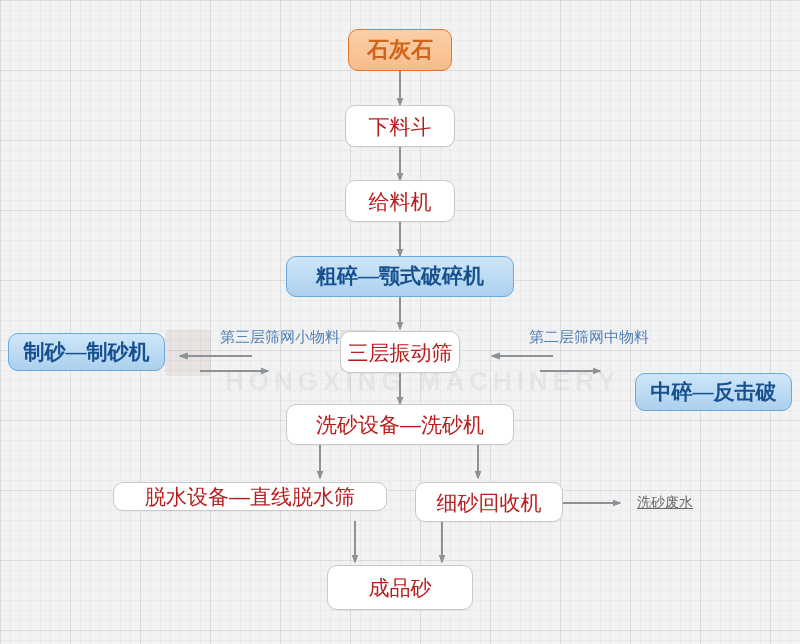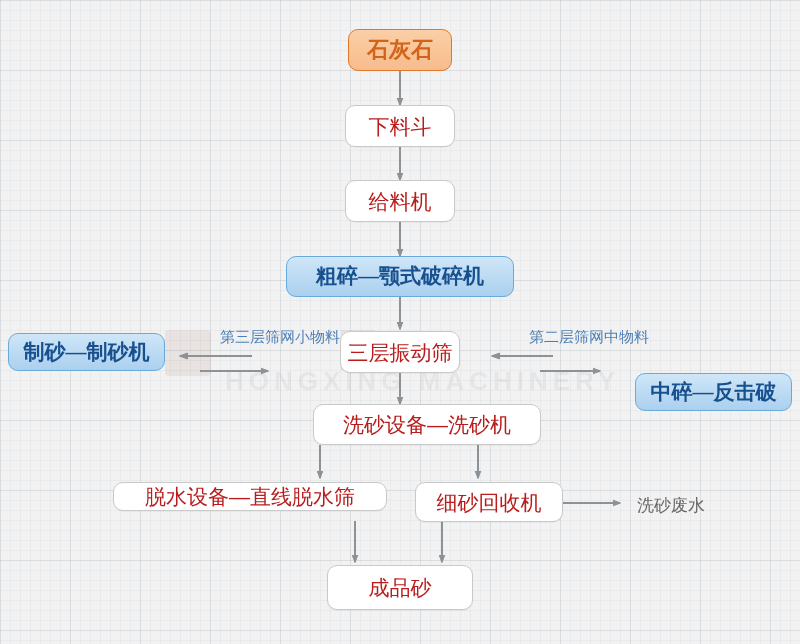--- a/index.html
+++ b/index.html
@@ -100,23 +100,24 @@
   
   .side-label {
     position: absolute;
     font-size: 15px;
     color: #4f7fb5;
     white-space: nowrap;
     margin-left: 48px;
   }
   .free-text {
     position: absolute;
-    font-size: 17px;
+    font-size: 14px;
     color: #666666;
     white-space: nowrap;
+    text-decoration: underline;
   }
 
   
   .conn {
     position: absolute;
     pointer-events: none;
   }
   .conn line, .conn path, .conn polygon {
     stroke: #8d9296;
     fill: #8d9296;
@@ -190,21 +191,21 @@
   </div>
 
   <div class="node plain" style="left:340px; top:331px; width:120px; height:42px;">
     <span>三层振动筛</span>
   </div>
 
   <div class="node blue" style="left:635px; top:333px; width:157px; height:38px;margin-top:40px;">
     <span>中碎—反击破</span>
   </div>
 
-  <div class="node plain" style="left:286px; top:404px; width:228px; height:41px;margin-left:27px;">
+  <div class="node plain" style="left:286px; top:404px; width:228px; height:41px;">
     <span>洗砂设备—洗砂机</span>
   </div>
 
   <div class="node plain" style="left:113px; top:482px; width:274px; height:29px;text-align:center;">
     <span>脱水设备—直线脱水筛</span>
   </div>
 
   <div class="node plain" style="left:415px; top:482px; width:148px; height:40px;">
     <span>细砂回收机</span>
   </div>

